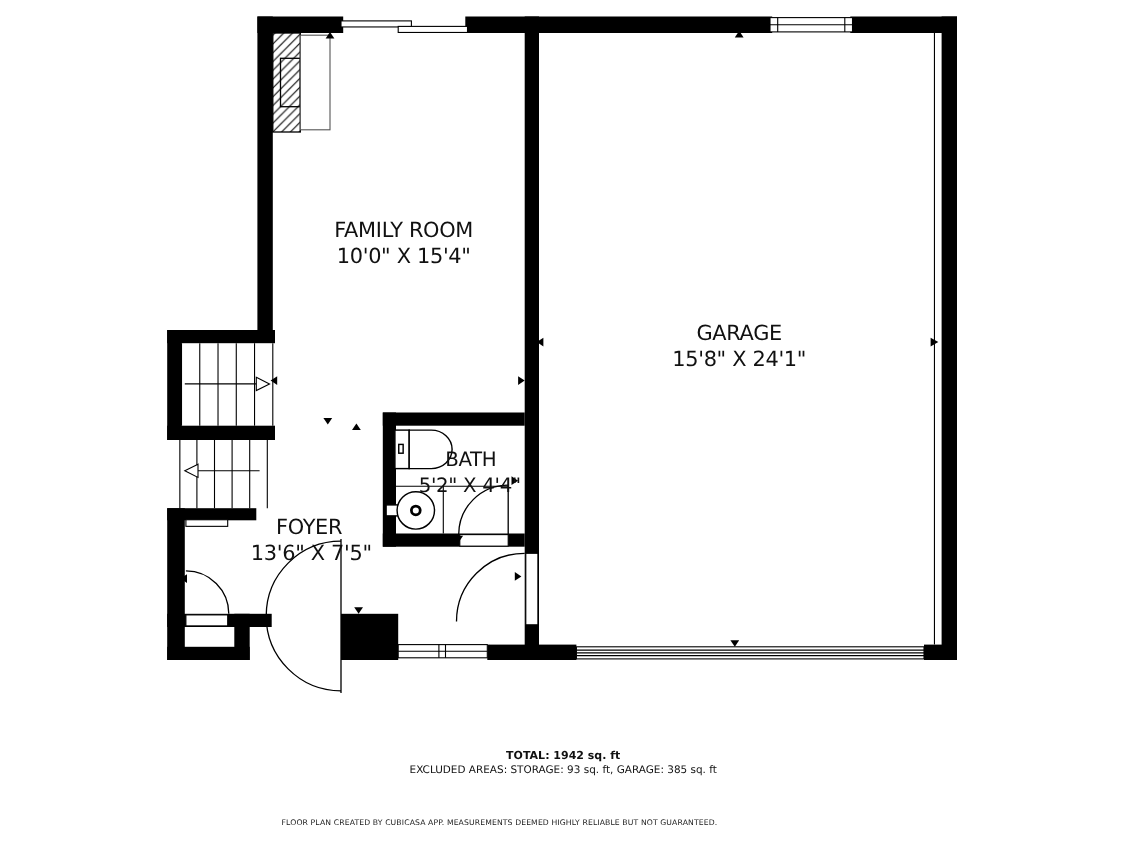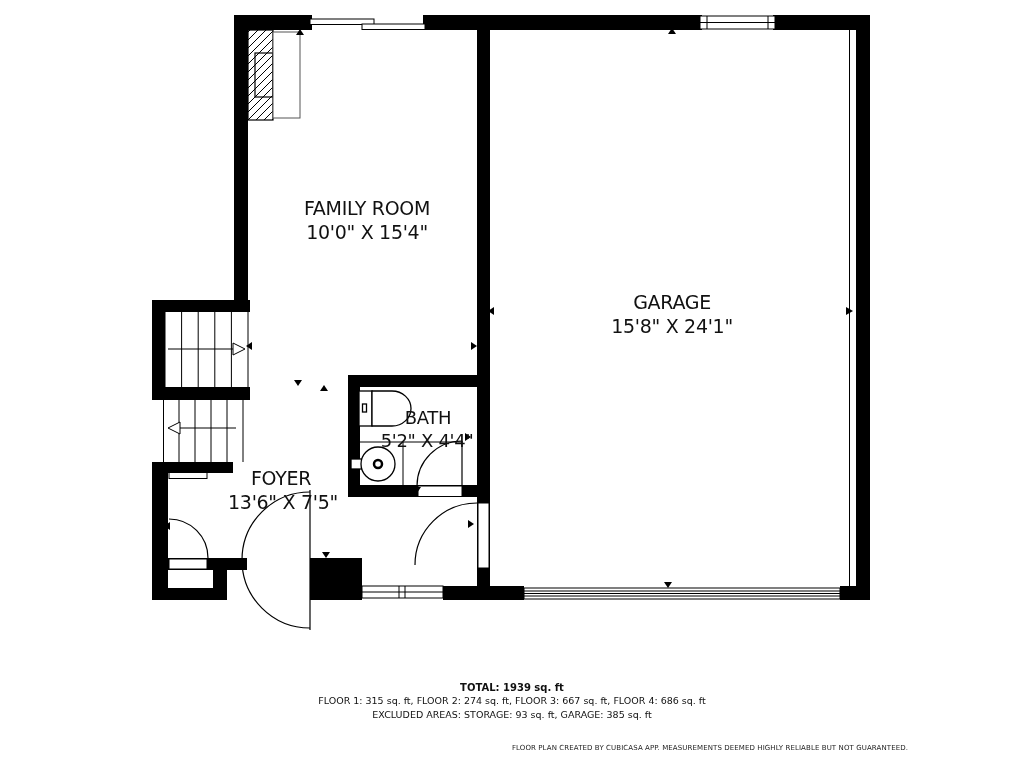--- a/index.html
+++ b/index.html
@@ -11,21 +11,21 @@
   .room-name,.room-dim{
     font-family:"DejaVu Sans","Liberation Sans",sans-serif;
     fill:#111;letter-spacing:-0.3px;
   }
   .summary{
     position:absolute;left:0;top:681px;width:1024px;text-align:center;
     font-size:9.5px;line-height:13.4px;color:#111;
   }
   .summary .total{font-weight:bold;font-size:10px;}
   .disclaimer{
-    position:absolute;left:0;top:744px;width:908px;text-align:right;
+    position:absolute;left:0;top:744px;width:908px;text-align:center;
     font-size:7px;color:#222;letter-spacing:0.1px;
   }
   svg .wall{fill:#000;}
   svg .thin{stroke:#000;stroke-width:1;fill:none;}
   svg .fix{stroke:#000;stroke-width:1.3;fill:#fff;}
   svg .arc{stroke:#000;stroke-width:1.2;fill:none;}
   svg .gap{fill:#fff;stroke:#000;stroke-width:1;}
   svg .mk{fill:#000;stroke:none;}
 </style>
 </head>
@@ -183,18 +183,17 @@
   <text class="room-dim" x="672" y="333" font-size="19" text-anchor="middle">15'8" X 24'1"</text>
 
   <text class="room-name" x="428" y="424" font-size="18" text-anchor="middle">BATH</text>
   <text class="room-dim" x="427" y="447" font-size="18" text-anchor="middle">5'2" X 4'4"</text>
 
   <text class="room-name" x="281" y="485" font-size="19" text-anchor="middle">FOYER</text>
   <text class="room-dim" x="283" y="509" font-size="19" text-anchor="middle">13'6" X 7'5"</text>
 </svg>
 
 <div class="summary">
-  <div class="total">TOTAL: 1939 sq. ft</div>
-  <div>FLOOR 1: 315 sq. ft, FLOOR 2: 274 sq. ft, FLOOR 3: 667 sq. ft, FLOOR 4: 686 sq. ft</div>
+  <div class="total">TOTAL: 1942 sq. ft</div>
   <div>EXCLUDED AREAS: STORAGE: 93 sq. ft, GARAGE: 385 sq. ft</div>
 </div>
 
 <div class="disclaimer">FLOOR PLAN CREATED BY CUBICASA APP. MEASUREMENTS DEEMED HIGHLY RELIABLE BUT NOT GUARANTEED.</div>
 
 </body></html>

